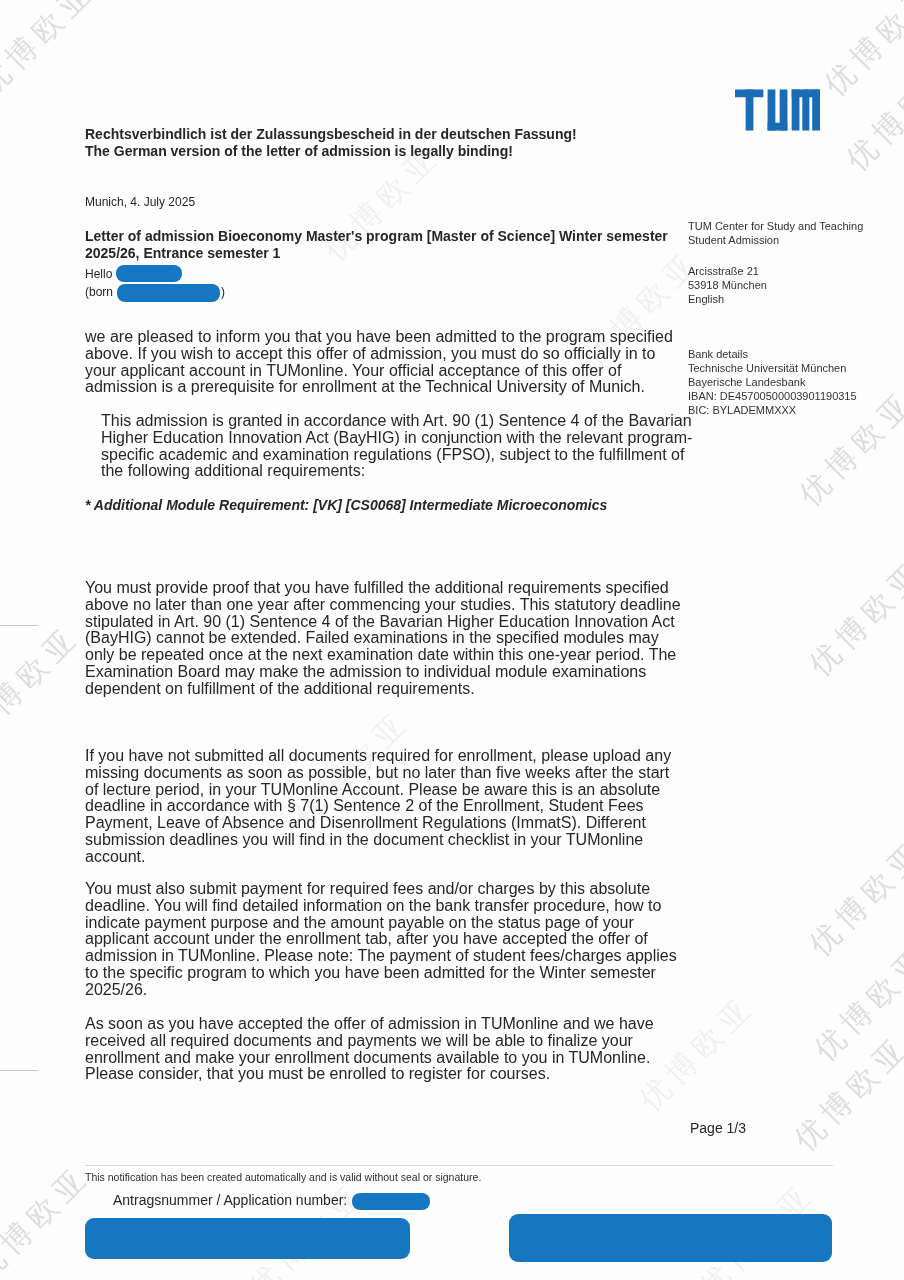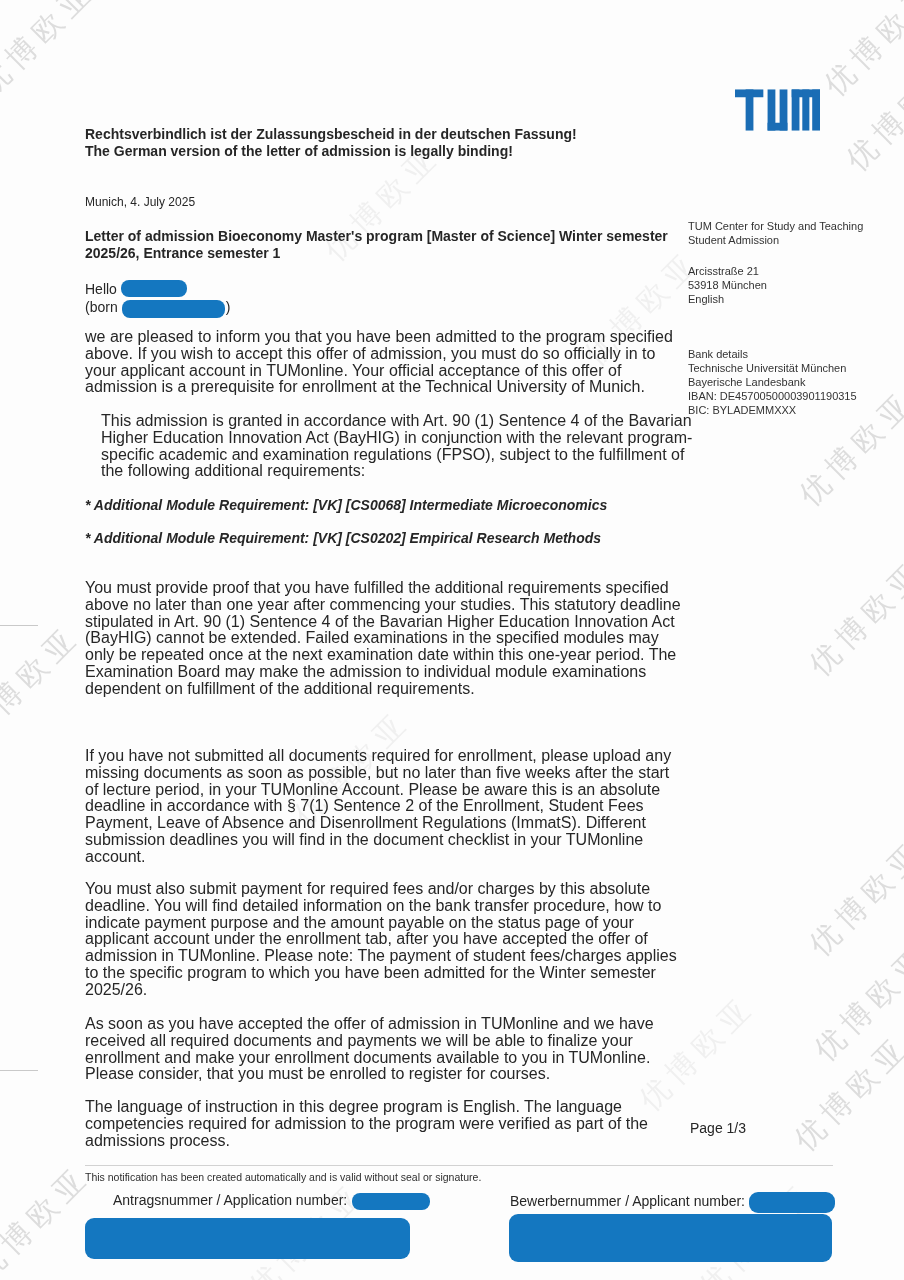--- a/index.html
+++ b/index.html
@@ -16,21 +16,21 @@
     font-family:"DejaVu Sans",sans-serif;
   }
   .wm-faint{color:rgba(140,140,140,0.11);}
   
   .content{position:absolute;inset:0;z-index:2;}
   .abs{position:absolute;}
   .body-text{font-size:16px;line-height:16.8px;width:600px;}
   .binding{left:85px;top:126px;font-size:14px;line-height:17px;font-weight:bold;width:620px;}
   .date{left:85px;top:195px;font-size:12px;}
   .subject{left:85px;top:228px;font-size:14px;line-height:17px;font-weight:bold;width:600px;}
-  .salutation{left:85px;top:280px;font-size:14px;line-height:18px;}
+  .salutation{left:85px;top:265px;font-size:12px;line-height:18px;}
   .req{left:85px;font-size:14px;font-weight:bold;width:620px;font-style:italic;}
   
   .redact{
     display:inline-block;background:var(--redaction,#1477c0);
     border-radius:8px;vertical-align:middle;
   }
   .redact-name{width:66px;height:17px;margin-left:4px;margin-top:-3px;}
   .redact-dob{width:103px;height:18px;margin:0 1px -1px 4px;}
   .redact-appnum{width:78px;height:17px;margin-left:5px;}
   .redact-applnum{width:86px;height:21px;margin-left:4px;border-radius:9px;}
@@ -104,27 +104,25 @@
       </div>
       <div>
         <span>(born</span><span class="redact redact-dob"></span><span>)</span>
       </div>
     </div>
 
     <div class="abs body-text" style="left:85px;top:329px">we are pleased to inform you that you have been admitted to the program specified above. If you wish to accept this offer of admission, you must do so officially in to your applicant account in TUMonline. Your official acceptance of this offer of admission is a prerequisite for enrollment at the Technical University of Munich.</div>
     <div class="abs body-text" style="left:101px;top:413px">This admission is granted in accordance with Art. 90 (1) Sentence 4 of the Bavarian Higher Education Innovation Act (BayHIG) in conjunction with the relevant program-specific academic and examination regulations (FPSO), subject to the fulfillment of the following additional requirements:</div>
 
     <div class="abs req" style="top:497px">* Additional Module Requirement: [VK] [CS0068] Intermediate Microeconomics</div>
-    <div class="abs req" style="top:530px">* Additional Module Requirement: [VK] [CS0202] Empirical Research Methods</div>
 
     <div class="abs body-text" style="left:85px;top:580px">You must provide proof that you have fulfilled the additional requirements specified above no later than one year after commencing your studies. This statutory deadline stipulated in Art. 90 (1) Sentence 4 of the Bavarian Higher Education Innovation Act (BayHIG) cannot be extended. Failed examinations in the specified modules may only be repeated once at the next examination date within this one-year period. The Examination Board may make the admission to individual module examinations dependent on fulfillment of the additional requirements.</div>
     <div class="abs body-text" style="left:85px;top:748px">If you have not submitted all documents required for enrollment, please upload any missing documents as soon as possible, but no later than five weeks after the start of lecture period, in your TUMonline Account. Please be aware this is an absolute deadline in accordance with § 7(1) Sentence 2 of the Enrollment, Student Fees Payment, Leave of Absence and Disenrollment Regulations (ImmatS). Different submission deadlines you will find in the document checklist in your TUMonline account.</div>
     <div class="abs body-text" style="left:85px;top:881px">You must also submit payment for required fees and/or charges by this absolute deadline. You will find detailed information on the bank transfer procedure, how to indicate payment purpose and the amount payable on the status page of your applicant account under the enrollment tab, after you have accepted the offer of admission in TUMonline. Please note: The payment of student fees/charges applies to the specific program to which you have been admitted for the Winter semester 2025/26.</div>
     <div class="abs body-text" style="left:85px;top:1016px">As soon as you have accepted the offer of admission in TUMonline and we have received all required documents and payments we will be able to finalize your enrollment and make your enrollment documents available to you in TUMonline. Please consider, that you must be enrolled to register for courses.</div>
-    <div class="abs body-text" style="left:85px;top:1099px">The language of instruction in this degree program is English. The language competencies required for admission to the program were verified as part of the admissions process.</div>
 
     <div class="abs sidebar-block" style="top:219px">
       <div>TUM Center for Study and Teaching</div>
       <div>Student Admission</div>
     </div>
     <div class="abs sidebar-block" style="top:264px">
       <div>Arcisstraße 21</div>
       <div>53918 München</div>
       <div>English</div>
     </div>
@@ -139,21 +137,18 @@
 
     <div class="abs fold-mark" style="top:625px"></div>
     <div class="abs fold-mark" style="top:1070px"></div>
 
     <div class="abs sep-line"></div>
     <div class="abs auto-notice">This notification has been created automatically and is valid without seal or signature.</div>
 
     <div class="abs num-row" style="left:85px">
       <span>Antragsnummer / Application number:</span><span class="redact redact-appnum"></span>
     </div>
-    <div class="abs num-row" style="left:482px">
-      <span>Bewerbernummer / Applicant number:</span><span class="redact redact-applnum"></span>
-    </div>
 
     <div class="redact-big big-left"></div>
     <div class="redact-big big-right"></div>
 
   </div>
 </div>
 
 </body></html>

